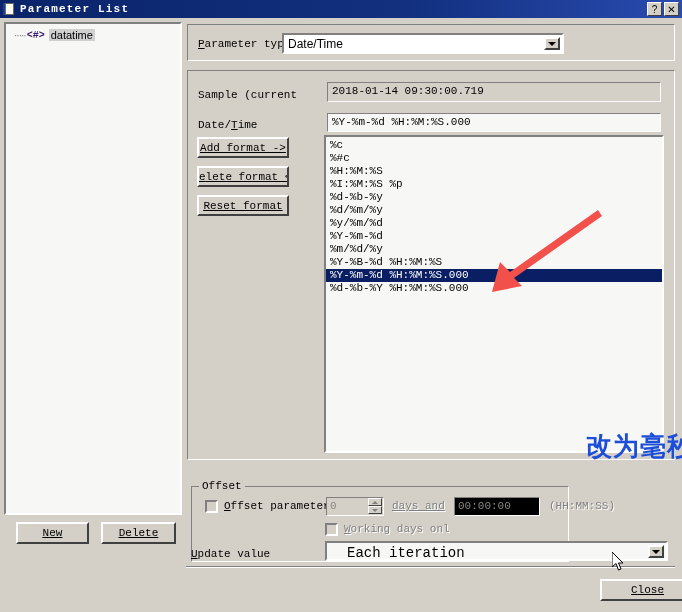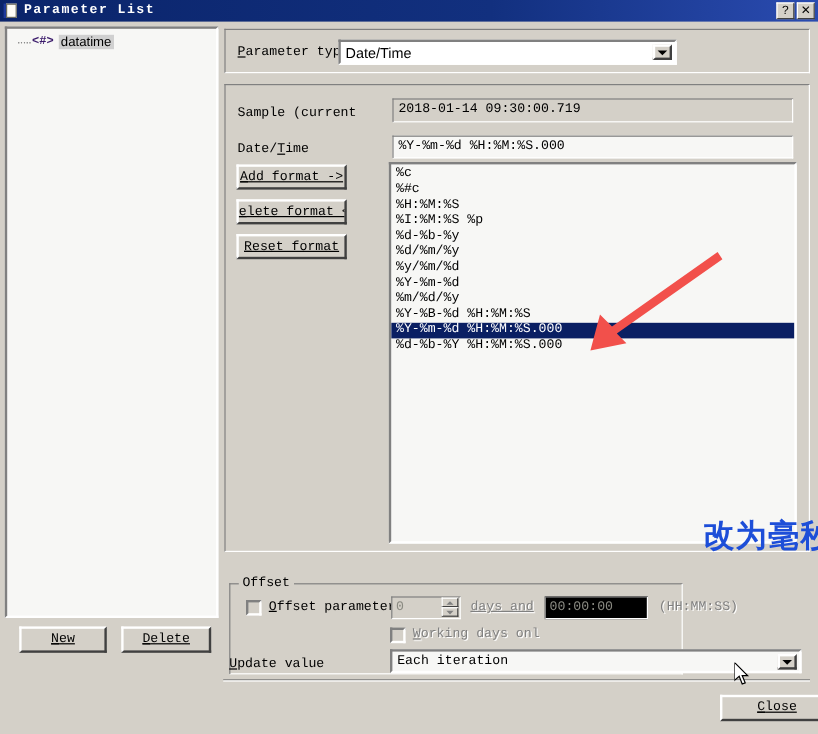--- a/index.html
+++ b/index.html
@@ -385,23 +385,23 @@
   #update-combo {
     position: absolute;
     left: 325px; top: 541px;
     width: 343px; height: 20px;
     border: 2px solid;
     border-color: #808080 #ffffff #ffffff #808080;
     background: #f7f7f5;
     box-sizing: border-box;
   }
   #update-value {
-    position: absolute; left: 4px; top: 2px;
-    font-family: "Liberation Mono", monospace;
-    font-size: 11px; color: #000;
+    position: absolute; left: 20px; top: 2px;
+    font-family: "Liberation Mono", monospace;
+    font-size: 14px; color: #000;
   }
 
   #bottom-sep {
     position: absolute;
     left: 186px; top: 566px;
     width: 489px; height: 2px;
     border-top: 1px solid #808080;
     border-bottom: 1px solid #ffffff;
     box-sizing: border-box;
   }

